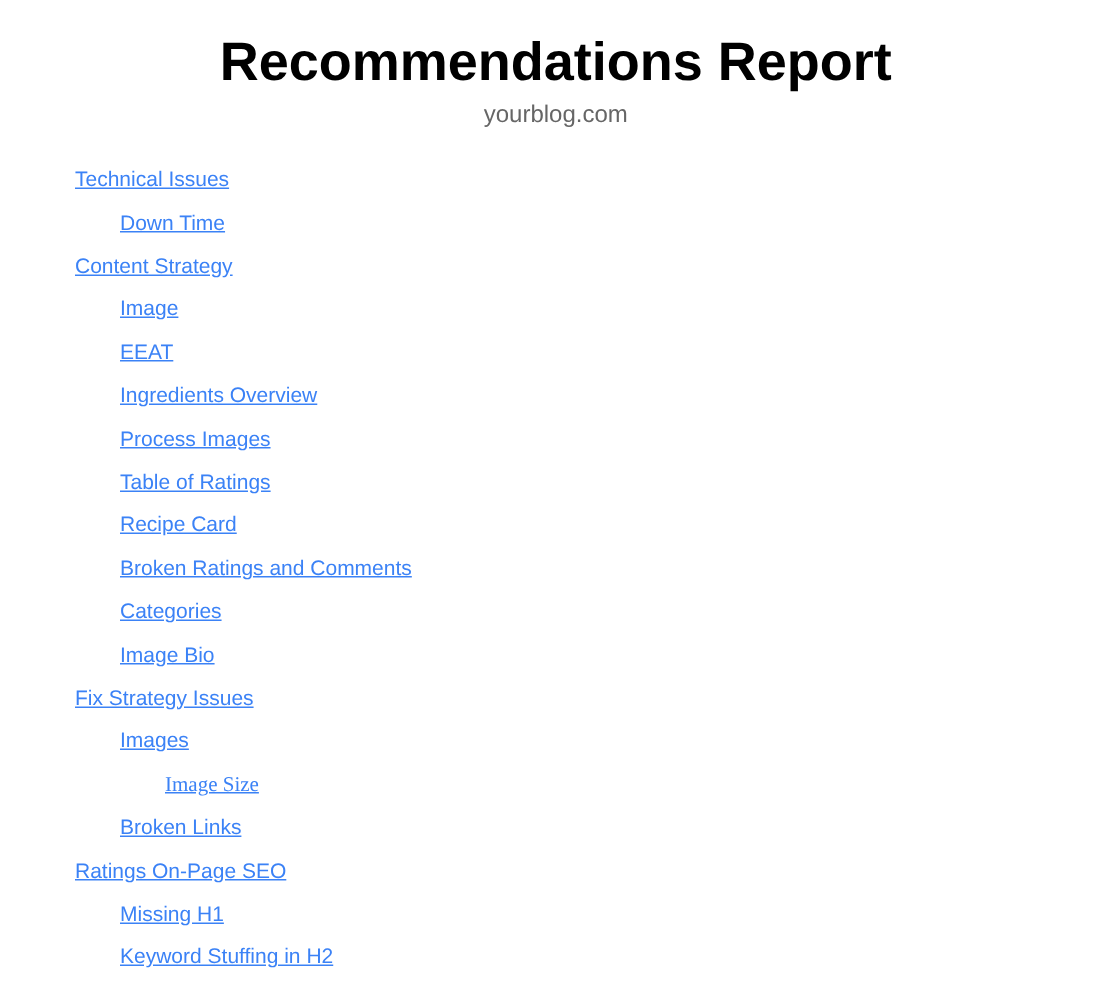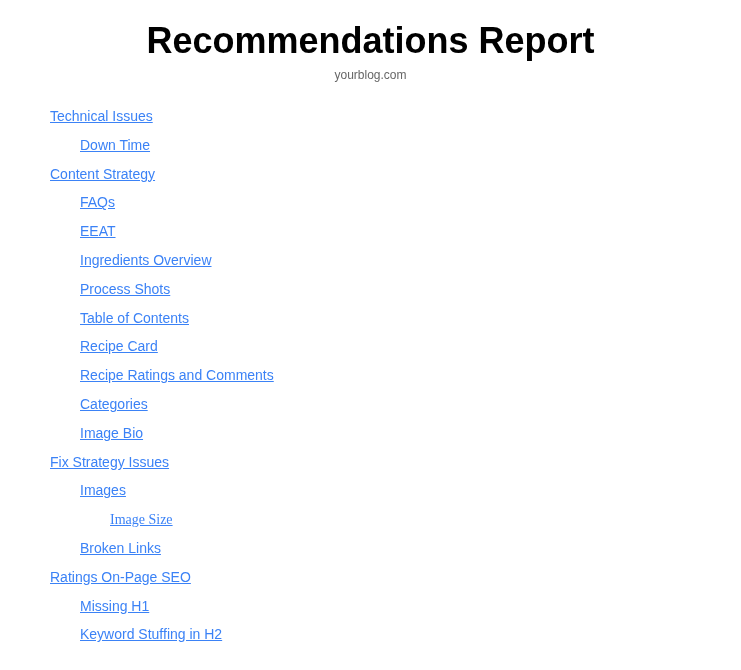--- a/index.html
+++ b/index.html
@@ -23,21 +23,21 @@
     }
 
     .page-title {
       font-size: 36px;
       font-weight: bold;
       color: #000000;
       margin-bottom: 6px;
     }
 
     .page-subtitle {
-      font-size: 12px;
+      font-size: 16px;
       color: #666666;
     }
 
     .toc {
       margin-top: 10px;
       padding-left: 10px;
     }
 
     .toc-item {
       line-height: 1.8;
@@ -69,27 +69,27 @@
 <div class="page-header">
   <h1 class="page-title">Recommendations Report</h1>
   <p class="page-subtitle">yourblog.com</p>
 </div>
 
 <nav class="toc" id="toc-container">
 
 <div class="toc-item level-1"><a class="toc-link" href="#technical-issues">Technical Issues</a></div>
     <div class="toc-item level-2"><a class="toc-link" href="#down-time">Down Time</a></div>
     <div class="toc-item level-1"><a class="toc-link" href="#content-strategy">Content Strategy</a></div>
-    <div class="toc-item level-2"><a class="toc-link" href="#faqs">FAQs</a></div>
+    <div class="toc-item level-2"><a class="toc-link" href="#faqs">Image</a></div>
     <div class="toc-item level-2"><a class="toc-link" href="#eeat">EEAT</a></div>
     <div class="toc-item level-2"><a class="toc-link" href="#ingredients-overview">Ingredients Overview</a></div>
-    <div class="toc-item level-2"><a class="toc-link" href="#process-shots">Process Shots</a></div>
-    <div class="toc-item level-2"><a class="toc-link" href="#table-of-contents">Table of Contents</a></div>
+    <div class="toc-item level-2"><a class="toc-link" href="#process-shots">Process Images</a></div>
+    <div class="toc-item level-2"><a class="toc-link" href="#table-of-contents">Table of Ratings</a></div>
     <div class="toc-item level-2"><a class="toc-link" href="#recipe-card">Recipe Card</a></div>
-    <div class="toc-item level-2"><a class="toc-link" href="#recipe-ratings-and-comments">Recipe Ratings and Comments</a></div>
+    <div class="toc-item level-2"><a class="toc-link" href="#recipe-ratings-and-comments">Broken Ratings and Comments</a></div>
     <div class="toc-item level-2"><a class="toc-link" href="#categories">Categories</a></div>
     <div class="toc-item level-2"><a class="toc-link" href="#author-bio">Image Bio</a></div>
     <div class="toc-item level-1"><a class="toc-link" href="#fix-technical-issues">Fix Strategy Issues</a></div>
     <div class="toc-item level-2"><a class="toc-link" href="#images">Images</a></div>
     <div class="toc-item level-3"><a class="toc-link" href="#image-size">Image Size</a></div>
     <div class="toc-item level-2"><a class="toc-link" href="#broken-links">Broken Links</a></div>
     <div class="toc-item level-1"><a class="toc-link" href="#enhance-on-page-seo">Ratings On-Page SEO</a></div>
     <div class="toc-item level-2"><a class="toc-link" href="#missing-h1">Missing H1</a></div>
     <div class="toc-item level-2"><a class="toc-link" href="#keyword-stuffing-h2">Keyword Stuffing in H2</a></div>
   </nav>

